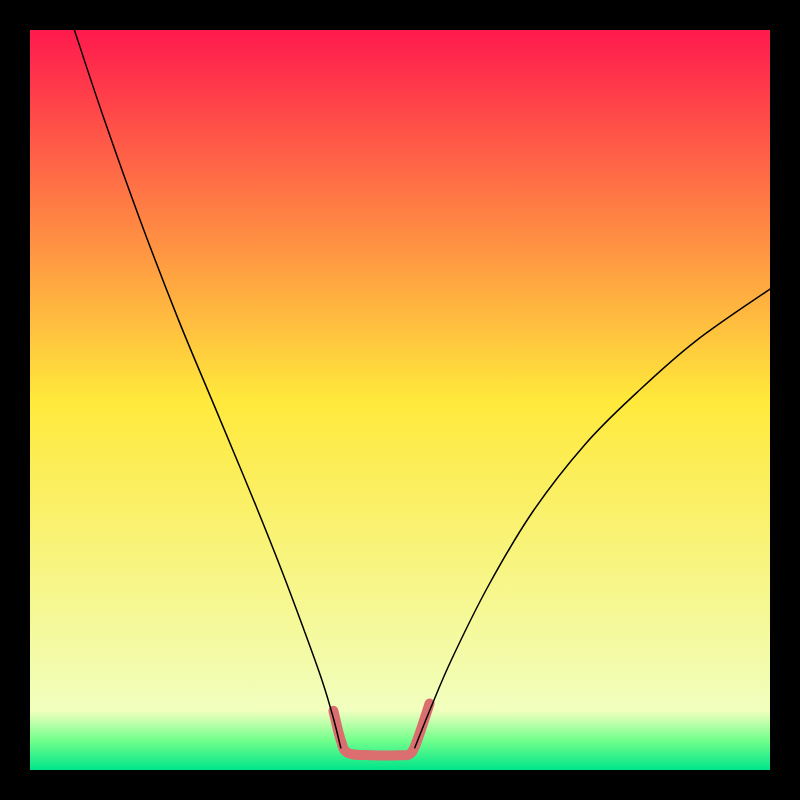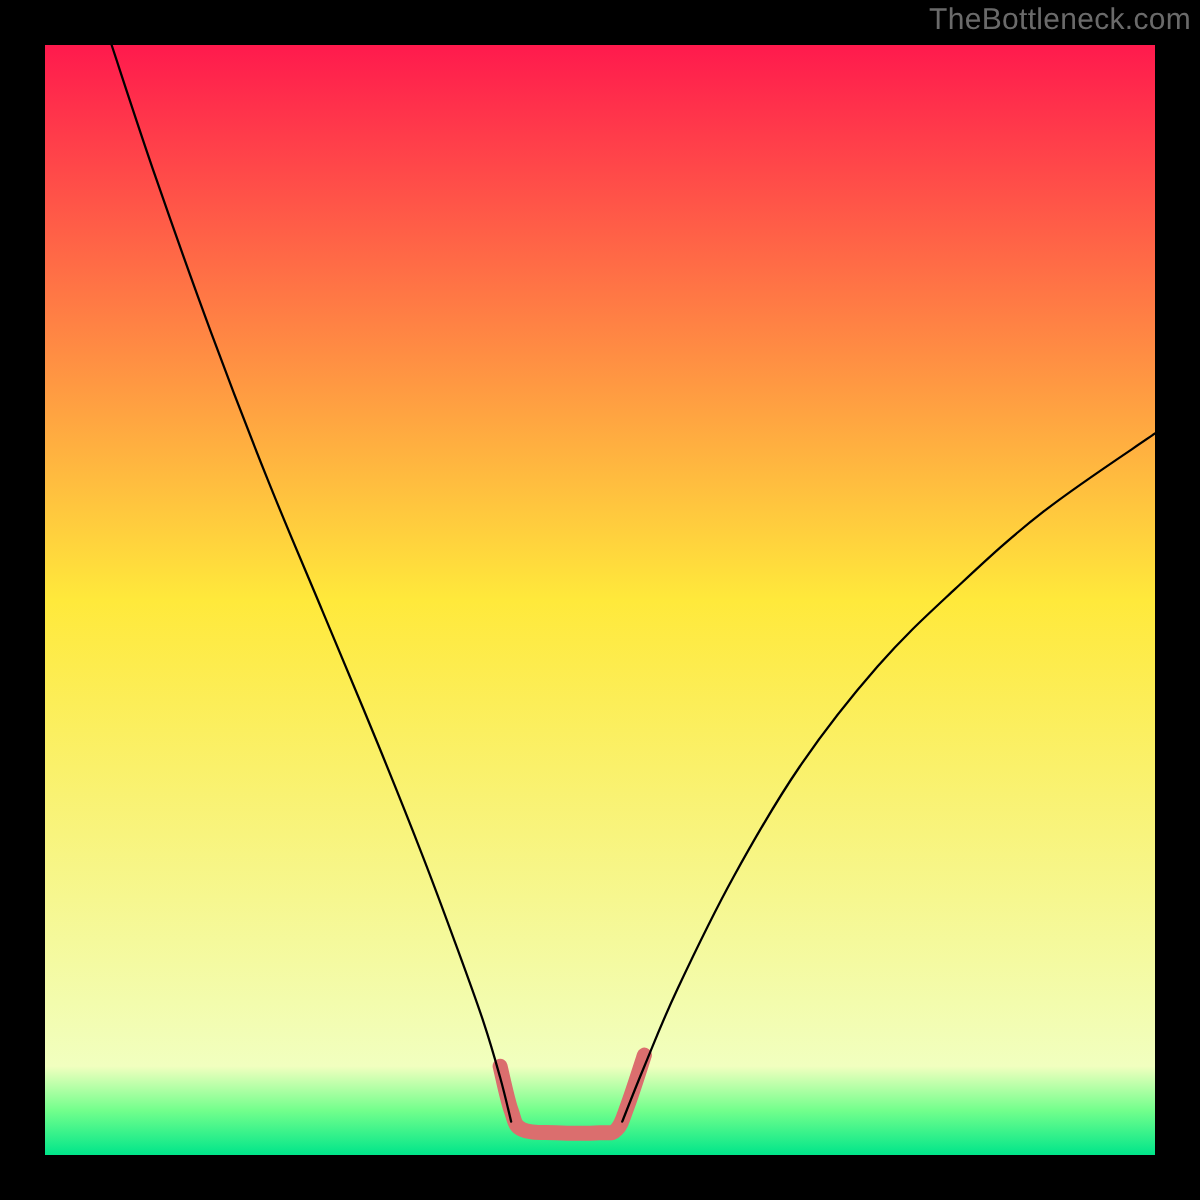--- a/index.html
+++ b/index.html
@@ -35,21 +35,20 @@
     z-index: 10;
   }
   svg {
     display: block;
   }
 </style>
 </head>
 <body>
 
 <div class="outer">
-  <div class="watermark">TheBottleneck.com</div>
   <div class="plot-area">
     <svg id="chart-svg" width="740" height="740" viewBox="0 0 740 740">
         <defs>
           <linearGradient id="bg-grad" x1="0" y1="0" x2="0" y2="1">
             <stop offset="0%" stop-color="#ff1a4d"></stop>
             <stop offset="50%" stop-color="#ffe93b"></stop>
             <stop offset="92%" stop-color="#f1ffbf"></stop>
             <stop offset="96%" stop-color="#72ff8c"></stop>
             <stop offset="100%" stop-color="#00e58a"></stop>
           </linearGradient>

